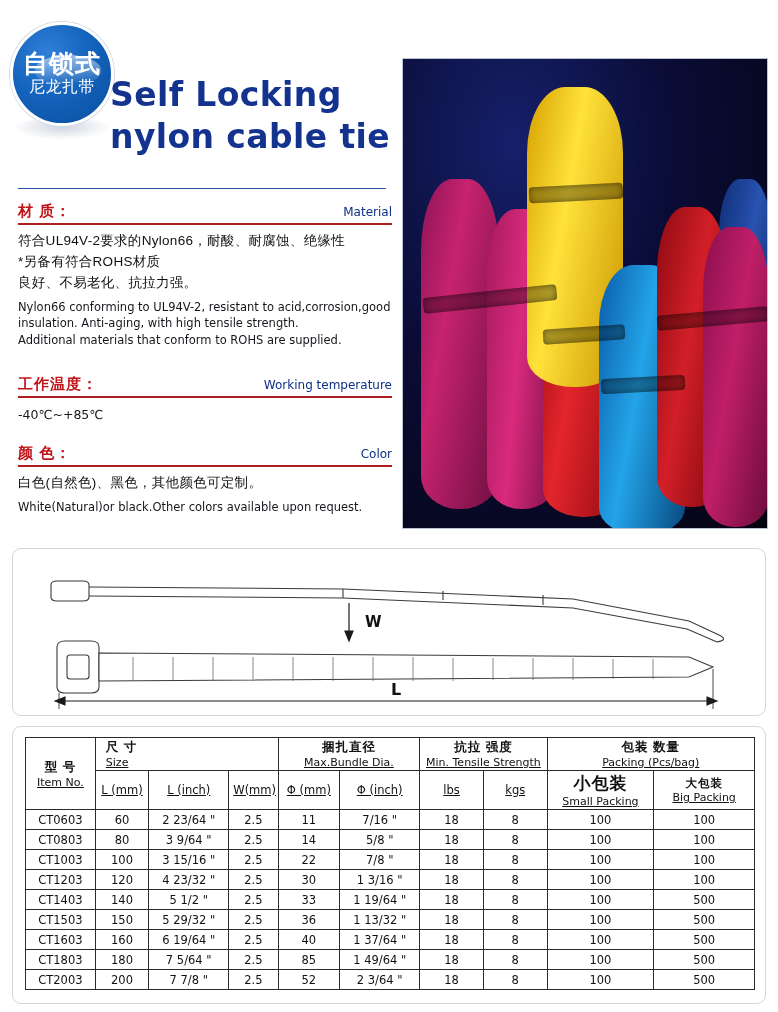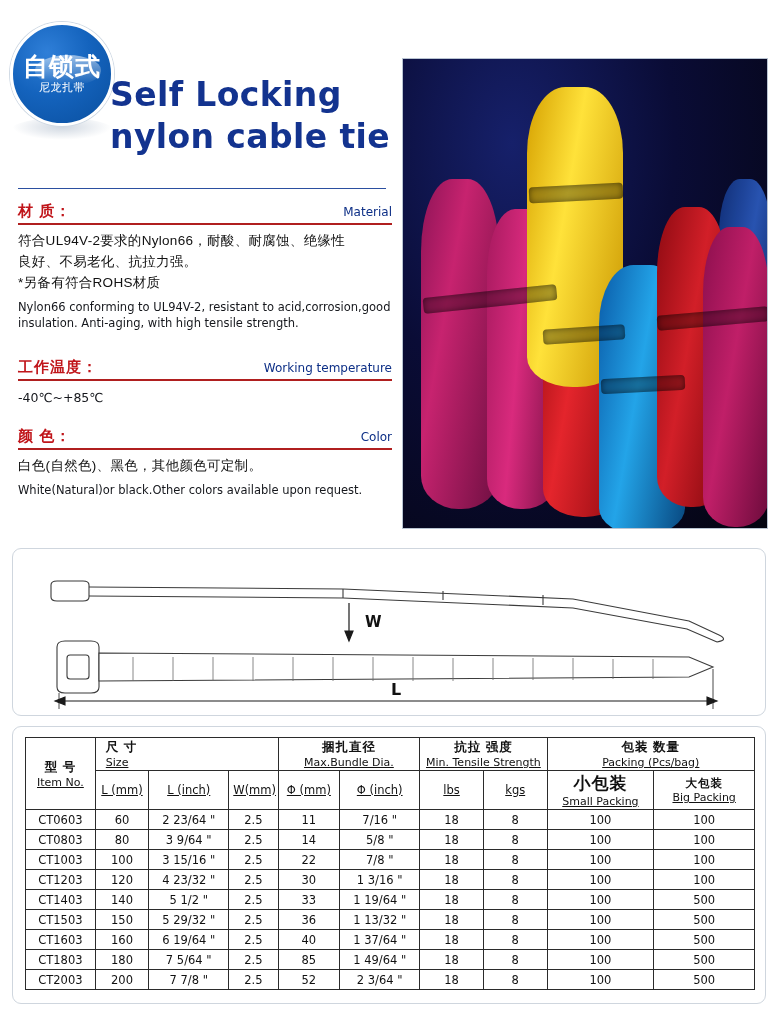--- a/index.html
+++ b/index.html
@@ -36,21 +36,21 @@
     justify-content: center;
     color: #ffffff;
   }
   .badge .bz-top {
     font-size: 25px;
     font-weight: bold;
     letter-spacing: 1px;
     line-height: 1.1;
   }
   .badge .bz-sub {
-    font-size: 11px;
+    font-size: 16px;
     margin-top: 0;
     letter-spacing: 0.5px;
   }
   .badge-gloss {
     position: absolute;
     left: 22px; top: 30px;
     width: 66px; height: 30px;
     border-radius: 50% 50% 45% 45%;
     background: linear-gradient(to bottom, rgba(255,255,255,.55), rgba(255,255,255,0));
     pointer-events: none;
@@ -262,26 +262,27 @@
   </div>
 
   <div class="spec">
 
     <div class="sec-head">
       <span class="sec-cn">材 质：</span>
       <span class="sec-en">Material</span>
     </div>
     <div class="cn-body">
       <div>符合UL94V-2要求的Nylon66，耐酸、耐腐蚀、绝缘性</div>
+      <div>*另备有符合ROHS材质</div>
       <div>良好、不易老化、抗拉力强。</div>
-      <div>*另备有符合ROHS材质</div>
     </div>
     <div class="en-body">
       <div>Nylon66 conforming to UL94V-2, resistant to acid,corrosion,good</div>
       <div>insulation. Anti-aging, with high tensile strength.</div>
+      <div>Additional materials that conform to ROHS are supplied.</div>
     </div>
 
     <div class="gap-a"></div>
 
     <div class="sec-head">
       <span class="sec-cn">工作温度：</span>
       <span class="sec-en">Working temperature</span>
     </div>
     <div class="temp-val">-40℃~+85℃</div>
 

